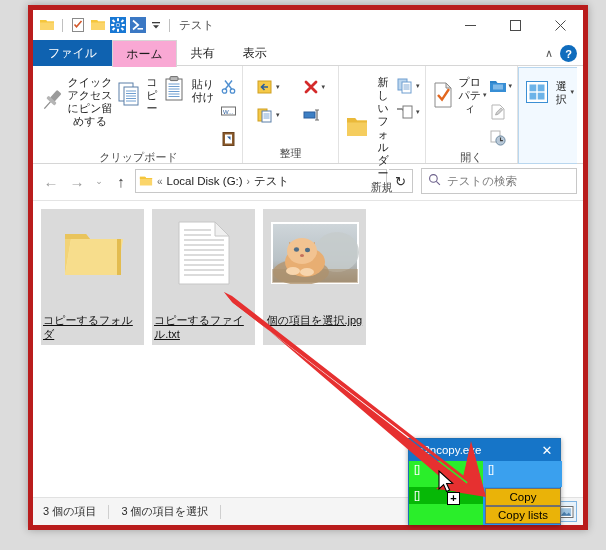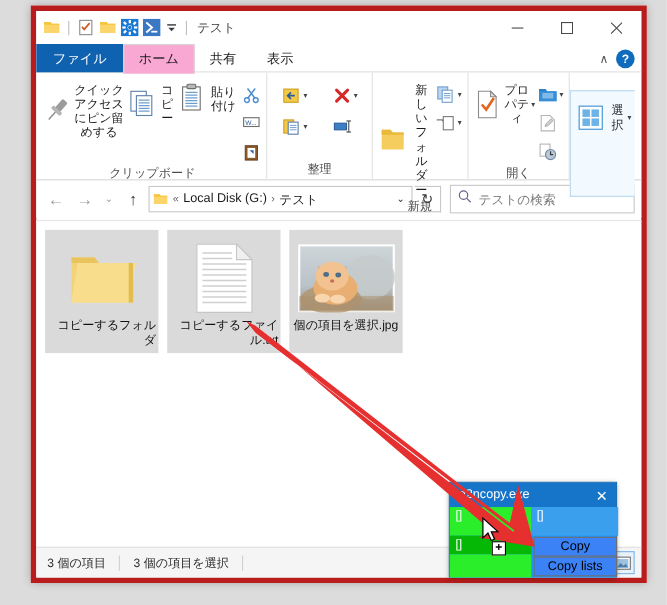--- a/index.html
+++ b/index.html
@@ -38,21 +38,21 @@
   }
   .winbtns { position: absolute; right: 0; top: 0; display: flex; height: 30px; }
   .winbtn {
     width: 45px; height: 30px;
     display: flex; align-items: center; justify-content: center;
     color: #5a5a5a;
   }
 
   
   .tabstrip {
-    height: 26px; display: flex; align-items: center;
+    height: 26px; display: flex; align-items: flex-start;
     background: #ffffff;
     position: relative;
     border-bottom: 1px solid #d6d6d6;
   }
   .tab {
     height: 26px; padding: 0 13px;
     display: flex; align-items: center;
     font-size: 12px; color: #1b1b1b;
     border: 1px solid transparent; border-bottom: none;
   }
@@ -130,21 +130,21 @@
   }
   .crumbs { display: flex; align-items: center; gap: 4px; font-size: 11.5px; color: #1b1b1b; flex:1; min-width:0;}
   .crumb-sep { color: #666; font-size: 10px; }
   .addr-caret { color:#333; font-size: 9px; padding-right: 3px;}
   .refresh-btn {
     width: 24px; height: 24px; border: 1px solid #c8c8c8; border-left: none;
     display: flex; align-items: center; justify-content: center;
     font-size: 13px; color: #333; background: #fff;
   }
   .searchbox {
-    width: 168px; height: 24px; border: 1px solid #c8c8c8; background: #fff;
+    width: 156px; height: 24px; border: 1px solid #c8c8c8; background: #fff;
     display: flex; align-items: center; gap: 6px; padding: 12px 6px;
     margin-left: 6px;
   }
   .search-ph { font-size: 11.5px; color: #7a7a7a; }
 
   
   .content {
     position: absolute;
     left: 0; right: 0; top: 190px; bottom: 28px;
     background: #ffffff;
@@ -152,22 +152,22 @@
     padding: 8px 4px;
   }
   .items { display: flex; gap: 8px; padding-left: 4px; }
   .item {
     width: 103px; background: #dadada;
     padding: 8px 2px 4px;
     display: flex; flex-direction: column; align-items: center;
   }
   .item-icon { height: 72px; display:flex; align-items:center; justify-content:center; }
   .item-label {
-    font-size: 11px; color: #111; text-align: right; line-height: 14px;
-    margin-top: 0; word-break: break-all;
+    font-size: 11px; color: #111; text-align: left; line-height: 14px;
+    margin-top: 24px; word-break: break-all; text-decoration: underline;
   }
 
   
   .statusbar {
     position: absolute; left: 0; right: 0; bottom: 0; height: 28px;
     background: #f5f5f5; border-top: 1px solid #e1e1e1;
     display: flex; align-items: center; padding-left: 10px;
   }
   .status-text { font-size: 11px; color: #2b2b2b; }
   .status-div { width: 1px; height: 14px; background: #cfcfcf; margin: 0 12px; }
@@ -203,21 +203,21 @@
     padding: 2px 0 0 5px;
     overflow: hidden;
   }
   .n2n-cell span { color: #fff; font-size: 11px; line-height: 12px; }
   .n2n-left-top   { left:0;  top:0;  width: 74px; height: 26px; background: #2aee2a; }
   .n2n-left-mid   { left:0;  top:26px; width: 74px; height: 17px; background: #06b806; }
   .n2n-left-bot   { left:0;  top:43px; width: 74px; height: 21px; background: #2aee2a; }
   .n2n-right-top  { left:74px; top:0; width: 79px; height: 26px; background: #3aa0ee; }
   .n2n-btn {
     position: absolute; left: 76px; width: 76px; height: 18px;
-    background: #3b82f6; border: 1px solid #6f6f6f;
+    background: #eab308; border: 1px solid #6f6f6f;
     display: flex; align-items: center; justify-content: center;
     font-size: 11.5px; color: #000;
   }
   .n2n-btn-copy  { top: 27px; }
   .n2n-btn-erase { top: 45px; }
 
   
   #drag-cursor { position: absolute; left: 437px; top: 470px; }
   #drag-plus {
     position: absolute; left: 447px; top: 492px;
@@ -512,21 +512,21 @@
               <rect x="2" y="2" width="9" height="11" fill="#fff" stroke="#b5b5b5"></rect>
               <circle cx="11.5" cy="11.5" r="4.6" fill="#b9c9d8" stroke="#6f8ba3"></circle>
               <path d="M11.5 8.6v3h2.4" stroke="#3d3d3d" stroke-width="1.1" fill="none"></path>
             </svg>
           </div>
         </div>
       </div>
       <div class="rgroup-label">開く</div>
     </div>
 
-    <div class="rgroup selbox" style="border-right:none; margin:16px 0;font-family:Liberation Serif, serif;">
+    <div class="rgroup selbox" style="border-right:none; margin:1px 0;font-family:Liberation Serif, serif;">
       <div class="rgroup-body">
         <div class="bigbtn" style="width:52px">
           <span class="gly">
             <svg width="30" height="30" viewBox="0 0 30 30">
               <rect x="4.5" y="4.5" width="21" height="21" fill="#fff" stroke="#3b8fd4"></rect>
               <rect x="7.5" y="7.5" width="6.8" height="6.8" fill="#6cb3e8"></rect>
               <rect x="15.7" y="7.5" width="6.8" height="6.8" fill="#6cb3e8"></rect>
               <rect x="7.5" y="15.7" width="6.8" height="6.8" fill="#6cb3e8"></rect>
               <rect x="15.7" y="15.7" width="6.8" height="6.8" fill="#6cb3e8"></rect>
             </svg>

